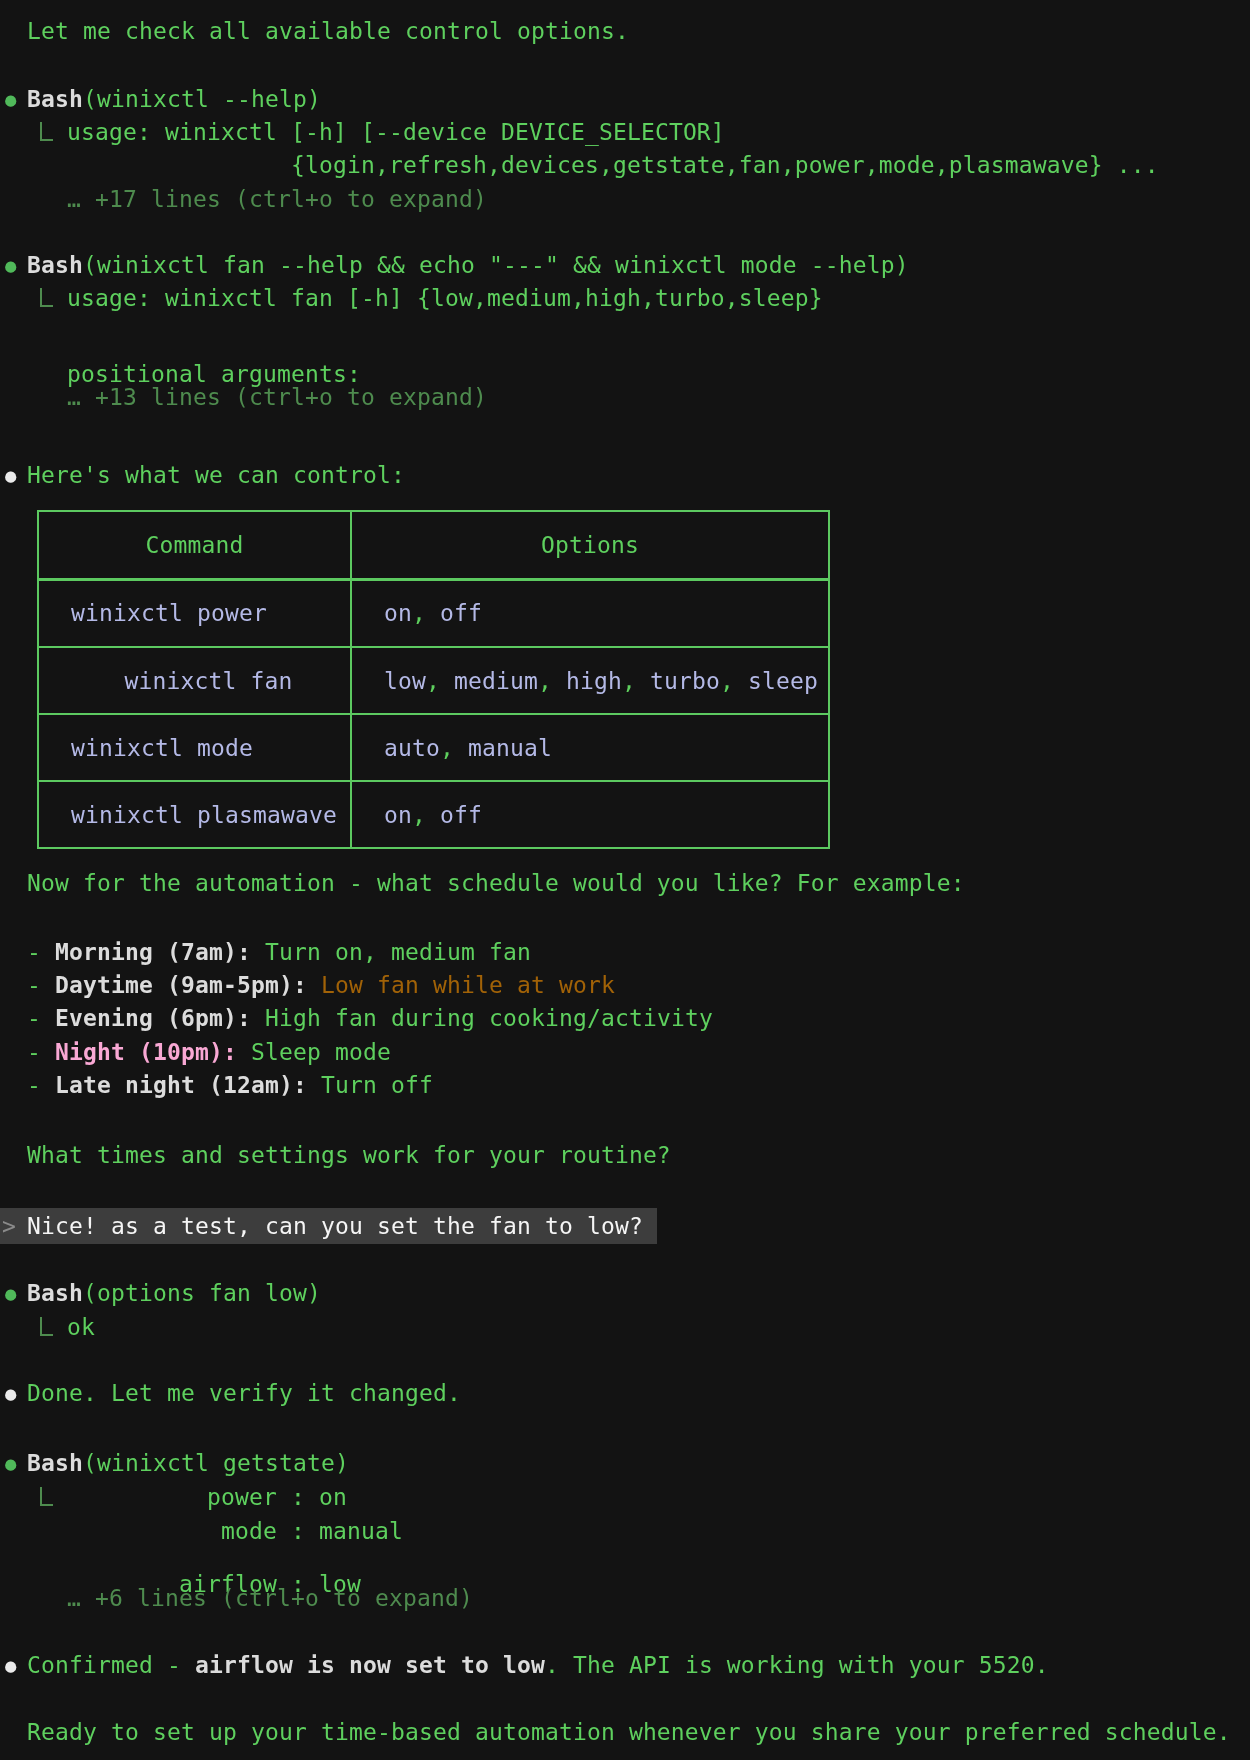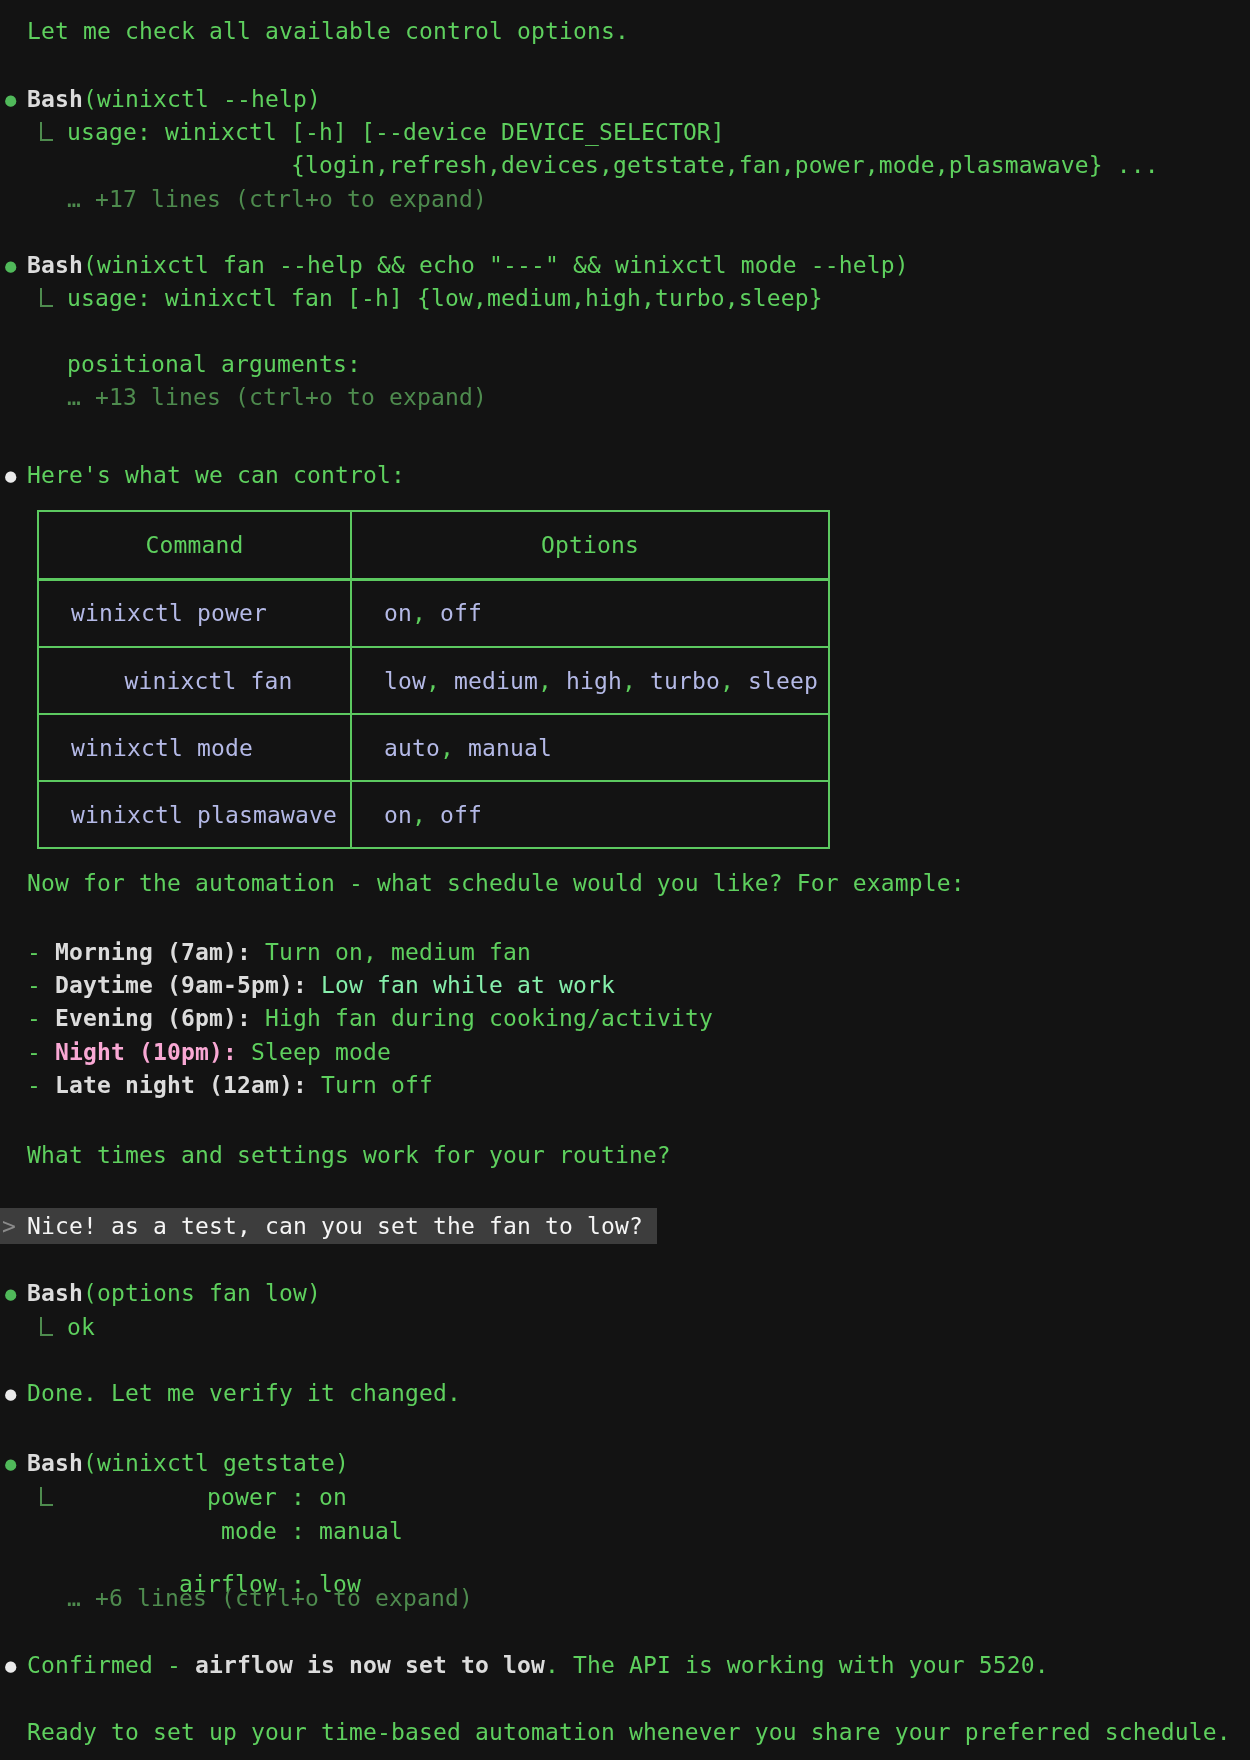--- a/index.html
+++ b/index.html
@@ -30,26 +30,26 @@
 
 <div id="screen">
   <div id="lines">
       <div class="line" style="top: 15px;"><span class="txt" style="left: 27px; text-align: center;"><span style="color: rgb(94, 208, 94);">Let me check all available control options.</span></span></div>
       <div class="line" style="top: 83px;"><span class="bullet" style="color: rgb(80, 185, 90);">●</span><span class="txt" style="left: 27px;"><span class="bold" style="color: rgb(220, 220, 220);">Bash</span><span style="color: rgb(94, 208, 94);">(winixctl --help)</span></span></div>
       <div class="line" style="top: 116px;"><span class="connector" style="border-color: rgb(78, 139, 78);"></span><span class="txt" style="left: 67px;"><span style="color: rgb(94, 208, 94);">usage: winixctl [-h] [--device DEVICE_SELECTOR]</span></span></div>
       <div class="line" style="top: 149px;"><span class="txt" style="left: 67px;"><span style="color: rgb(94, 208, 94);">                {login,refresh,devices,getstate,fan,power,mode,plasmawave} ...</span></span></div>
       <div class="line" style="top: 183px;"><span class="txt" style="left: 67px;"><span style="color: rgb(78, 139, 78);">… +17 lines (ctrl+o to expand)</span></span></div>
       <div class="line" style="top: 249px;"><span class="bullet" style="color: rgb(80, 185, 90);">●</span><span class="txt" style="left: 27px;"><span class="bold" style="color: rgb(220, 220, 220);">Bash</span><span style="color: rgb(94, 208, 94);">(winixctl fan --help &amp;&amp; echo "---" &amp;&amp; winixctl mode --help)</span></span></div>
       <div class="line" style="top: 282px;"><span class="connector" style="border-color: rgb(78, 139, 78);"></span><span class="txt" style="left: 67px;"><span style="color: rgb(94, 208, 94);">usage: winixctl fan [-h] {low,medium,high,turbo,sleep}</span></span></div>
-      <div class="line" style="top: 348px;"><span class="txt" style="left: 67px;"><span style="color: rgb(94, 208, 94);">positional arguments:</span></span></div>
+      <div class="line" style="top: 348px;"><span class="txt" style="left: 67px; margin-top: 10px;"><span style="color: rgb(94, 208, 94);">positional arguments:</span></span></div>
       <div class="line" style="top: 381px;"><span class="txt" style="left: 67px;"><span style="color: rgb(78, 139, 78);">… +13 lines (ctrl+o to expand)</span></span></div>
       <div class="line" style="top: 459px;"><span class="bullet" style="color: rgb(234, 234, 234);">●</span><span class="txt" style="left: 27px;"><span style="color: rgb(94, 208, 94);">Here's what we can control:</span></span></div>
       <div class="line" style="top: 867px;"><span class="txt" style="left: 27px;"><span style="color: rgb(94, 208, 94);">Now for the automation - what schedule would you like? For example:</span></span></div>
       <div class="line" style="top: 936px;"><span class="txt" style="left: 27px;"><span style="color: rgb(94, 208, 94);">- </span><span class="bold" style="color: rgb(220, 220, 220);">Morning (7am):</span><span style="color: rgb(94, 208, 94);"> Turn on, medium fan</span></span></div>
-      <div class="line" style="top: 969px;"><span class="txt" style="left: 27px;"><span style="color: rgb(94, 208, 94);">- </span><span class="bold" style="color: rgb(220, 220, 220);">Daytime (9am-5pm):</span><span style="color: #86efac; text-align: center;"> Low fan while at work</span></span></div>
+      <div class="line" style="top: 969px;"><span class="txt" style="left: 27px;"><span style="color: rgb(94, 208, 94);">- </span><span class="bold" style="color: rgb(220, 220, 220);">Daytime (9am-5pm):</span><span style="color: #a16207; text-align: center;"> Low fan while at work</span></span></div>
       <div class="line" style="top: 1002px;"><span class="txt" style="left: 27px;"><span style="color: rgb(94, 208, 94);">- </span><span class="bold" style="color: rgb(220, 220, 220);">Evening (6pm):</span><span style="color: rgb(94, 208, 94);"> High fan during cooking/activity</span></span></div>
       <div class="line" style="top: 1036px;"><span class="txt" style="left: 27px;"><span style="color: rgb(94, 208, 94);">- </span><span class="bold" style="color: #f9a8d4; margin-top: 20px;">Night (10pm):</span><span style="color: rgb(94, 208, 94);"> Sleep mode</span></span></div>
       <div class="line" style="top: 1069px;"><span class="txt" style="left: 27px;"><span style="color: rgb(94, 208, 94);">- </span><span class="bold" style="color: rgb(220, 220, 220);">Late night (12am):</span><span style="color: rgb(94, 208, 94);"> Turn off</span></span></div>
       <div class="line" style="top: 1139px;"><span class="txt" style="left: 27px;"><span style="color: rgb(94, 208, 94);">What times and settings work for your routine?</span></span></div>
       <div class="line" style="top: 1277px;"><span class="bullet" style="color: rgb(80, 185, 90);">●</span><span class="txt" style="left: 27px;"><span class="bold" style="color: rgb(220, 220, 220);">Bash</span><span style="color: rgb(94, 208, 94);">(options fan low)</span></span></div>
       <div class="line" style="top: 1311px;"><span class="connector" style="border-color: rgb(78, 139, 78);"></span><span class="txt" style="left: 67px;"><span style="color: rgb(94, 208, 94);">ok</span></span></div>
       <div class="line" style="top: 1377px;"><span class="bullet" style="color: rgb(234, 234, 234);">●</span><span class="txt" style="left: 27px;"><span style="color: rgb(94, 208, 94);">Done. Let me verify it changed.</span></span></div>
       <div class="line" style="top: 1447px;"><span class="bullet" style="color: rgb(80, 185, 90);">●</span><span class="txt" style="left: 27px;"><span class="bold" style="color: rgb(220, 220, 220);">Bash</span><span style="color: rgb(94, 208, 94);">(winixctl getstate)</span></span></div>
       <div class="line" style="top: 1481px;"><span class="connector" style="border-color: rgb(78, 139, 78);"></span><span class="txt" style="left: 67px;"><span style="color: rgb(94, 208, 94);">          power : on</span></span></div>
       <div class="line" style="top: 1515px;"><span class="txt" style="left: 67px;"><span style="color: rgb(94, 208, 94);">           mode : manual</span></span></div>

